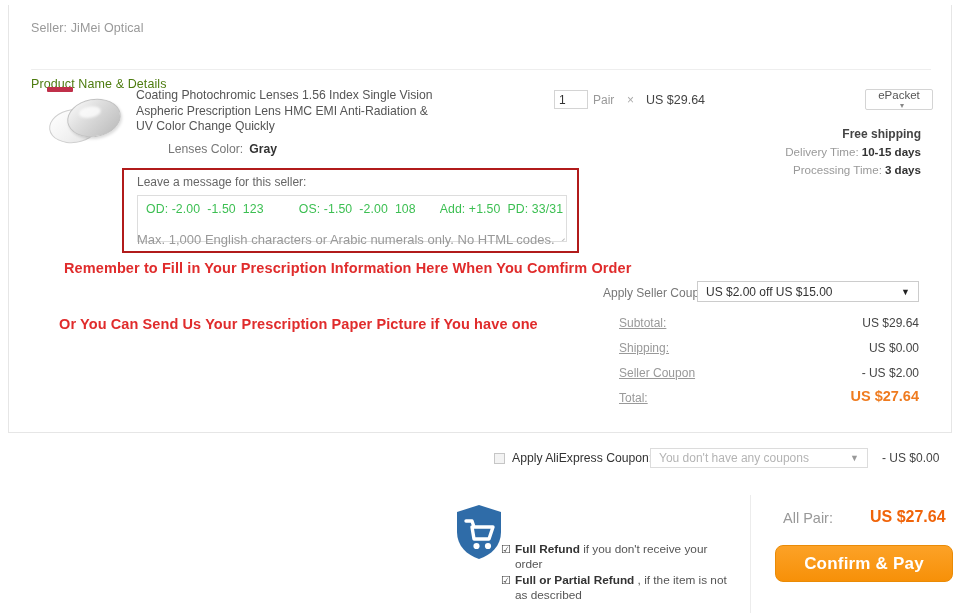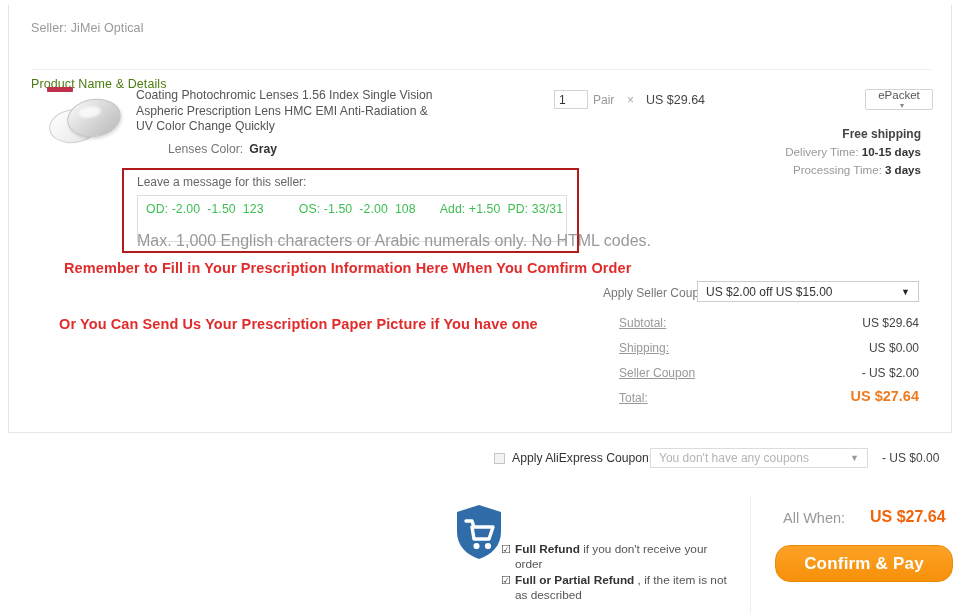--- a/index.html
+++ b/index.html
@@ -271,21 +271,21 @@
     height: 1px;
     transform-origin: right bottom;
   }
   .resize-grip i:nth-child(1){ bottom:1px; width:8px; transform: rotate(-45deg); }
   .resize-grip i:nth-child(2){ bottom:1px; width:4px; transform: rotate(-45deg) translateX(0) translateY(3px); }
 
   .msg-hint {
     position: absolute;
     left: 128px;
     top: 227px;
-    font-size: 16px;
+    font-size: 13px;
     color: #999;
   }
 
   
   .annot1 {
     position: absolute;
     left: 55px;
     top: 255px;
     font-size: 14.5px;
     font-weight: 700;
@@ -486,21 +486,21 @@
     color: #f0640a;
   }
   .pay-btn {
     position: absolute;
     left: 775px;
     top: 50px;
     width: 178px;
     height: 37px;
     background: linear-gradient(180deg,#fca227 0%,#f79008 100%);
     border: 1px solid #ea8b06;
-    border-radius: 15px;
+    border-radius: 8px;
     color: #fff;
     font-size: 17px;
     font-weight: 700;
     display: flex;
     align-items: center;
     justify-content: center;
     box-sizing: border-box;
     cursor: pointer;
     letter-spacing: .2px;
   }
@@ -609,17 +609,17 @@
   <div class="bp-item i1">
     <span class="tick">☑</span><b>Full Refund</b><span> if you don't receive your order</span>
   </div>
 
   <div class="bp-item i2">
     <span class="tick">☑</span><b>Full or Partial Refund</b><span> , if the item is not as described</span>
   </div>
 
   <div class="vdiv"></div>
 
-  <div class="all-total-label">All When:</div>
+  <div class="all-total-label">All Pair:</div>
   <div class="all-total-val">US $27.64</div>
 
   <div class="pay-btn">Confirm &amp; Pay</div>
 </div>
 
 </body></html>

